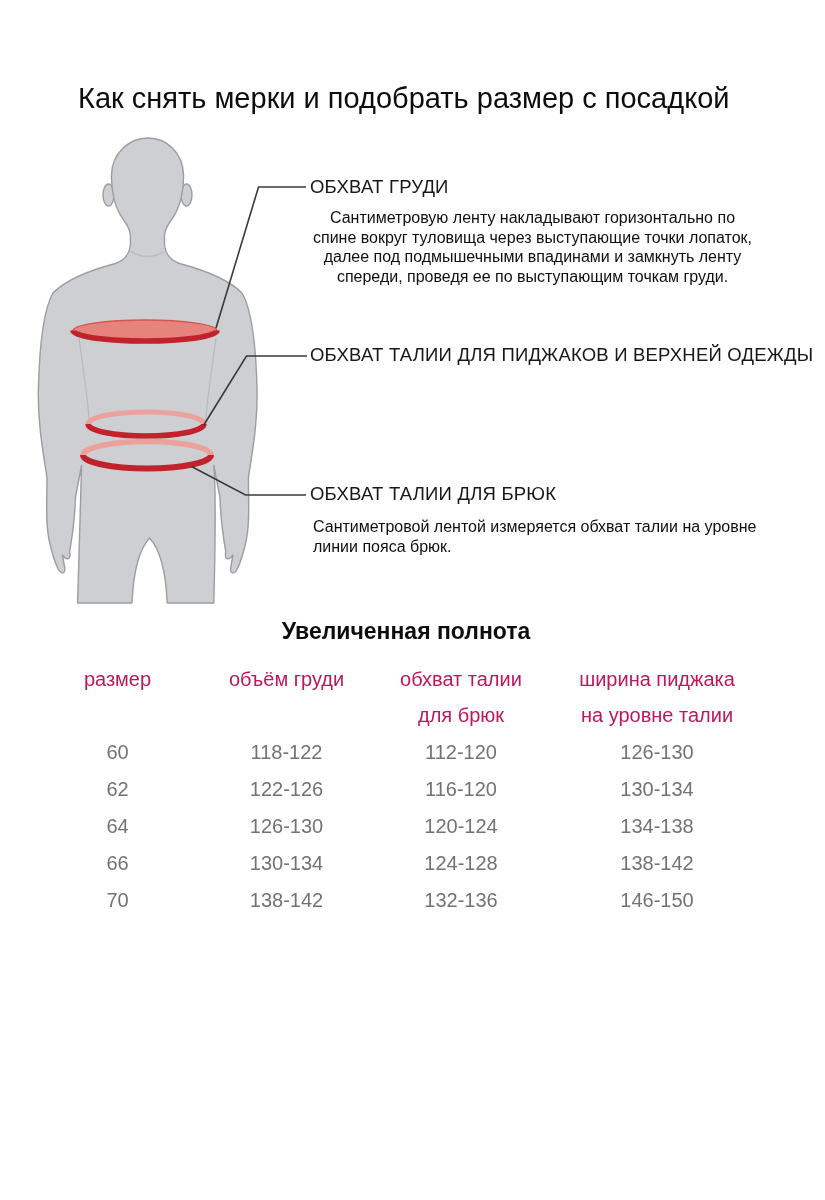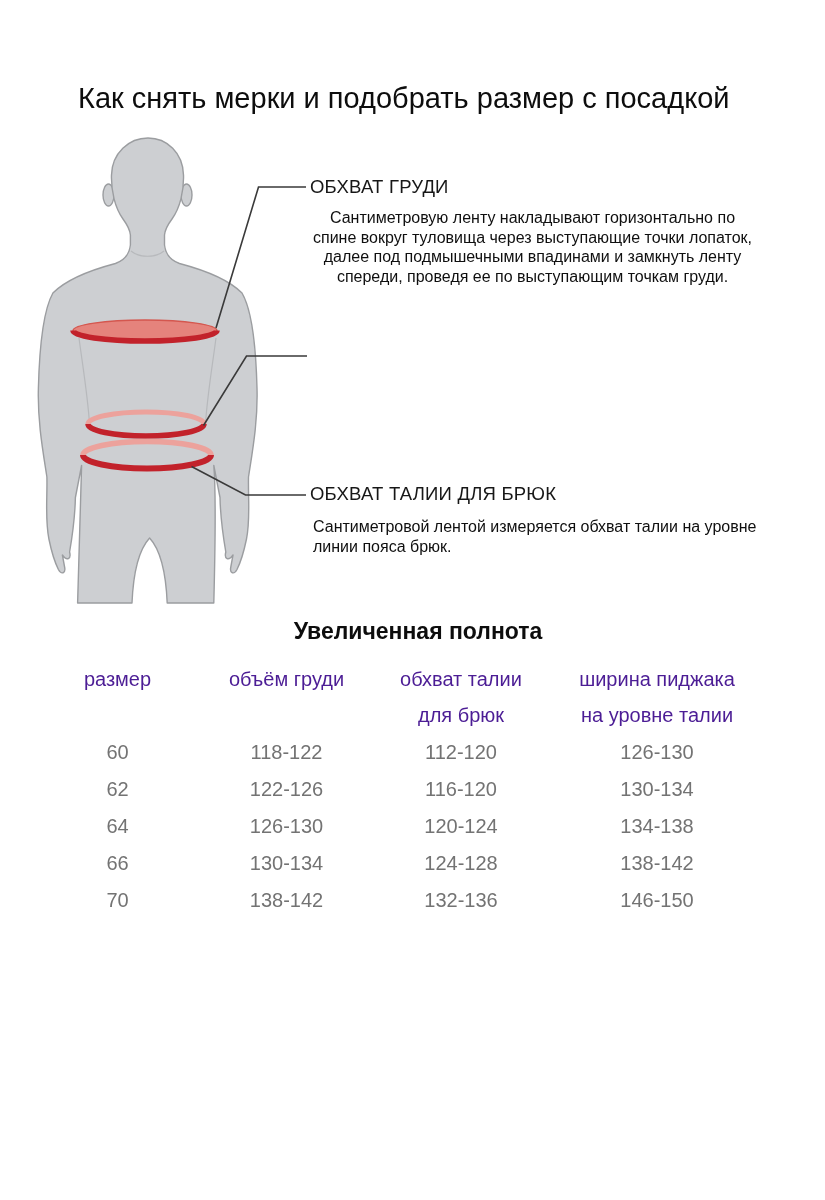--- a/index.html
+++ b/index.html
@@ -22,30 +22,30 @@
     letter-spacing:0.2px;
   }
   .callout-body{
     font-size:16px;line-height:19.6px;white-space:pre;color:#0f0f0f;
     padding-left:3px;
   }
   .sec-1 .callout-body{margin-top:10px;text-align:center;}
   .sec-2 .callout-body{margin-top:10px;}
   .sec-3 .callout-body{margin-top:12px;}
   .table-title{
-    position:absolute;left:12px;top:618px;width:812px;text-align:center;
+    position:absolute;left:0;top:618px;width:812px;text-align:center;
     font-size:23px;font-weight:bold;color:#0d0d0d;
   }
   table.size-table{
     position:absolute;left:30px;top:661px;width:730px;
     border-collapse:collapse;table-layout:fixed;
   }
   table.size-table th{
     font-size:20px;font-weight:normal;text-align:center;vertical-align:top;
-    white-space:pre;line-height:36px;height:73px;padding:0;color:#4c1d95;
+    white-space:pre;line-height:36px;height:73px;padding:0;color:#be185d;
   }
   table.size-table td{
     font-size:20px;text-align:center;vertical-align:middle;
     height:37px;line-height:37px;padding:0;white-space:nowrap;color:#737373;
   }
 </style>
 </head>
 <body>
 
 <div class="page-title">Как снять мерки и подобрать размер с посадкой</div>
@@ -113,20 +113,21 @@
 
 <div class="callout-section sec-1">
   <div class="callout-heading">ОБХВАТ ГРУДИ</div>
   <div class="callout-body">Сантиметровую ленту накладывают горизонтально по
 спине вокруг туловища через выступающие точки лопаток,
 далее под подмышечными впадинами и замкнуть ленту
 спереди, проведя ее по выступающим точкам груди.</div>
 </div>
 
 <div class="callout-section sec-2">
+  <div class="callout-heading">ОБХВАТ ТАЛИИ ДЛЯ ПИДЖАКОВ И ВЕРХНЕЙ ОДЕЖДЫ</div>
 </div>
 
 <div class="callout-section sec-3">
   <div class="callout-heading">ОБХВАТ ТАЛИИ ДЛЯ БРЮК</div>
   <div class="callout-body">Сантиметровой лентой измеряется обхват талии на уровне
 линии пояса брюк.</div>
 </div>
 
 <div class="table-title">Увеличенная полнота</div>
 

